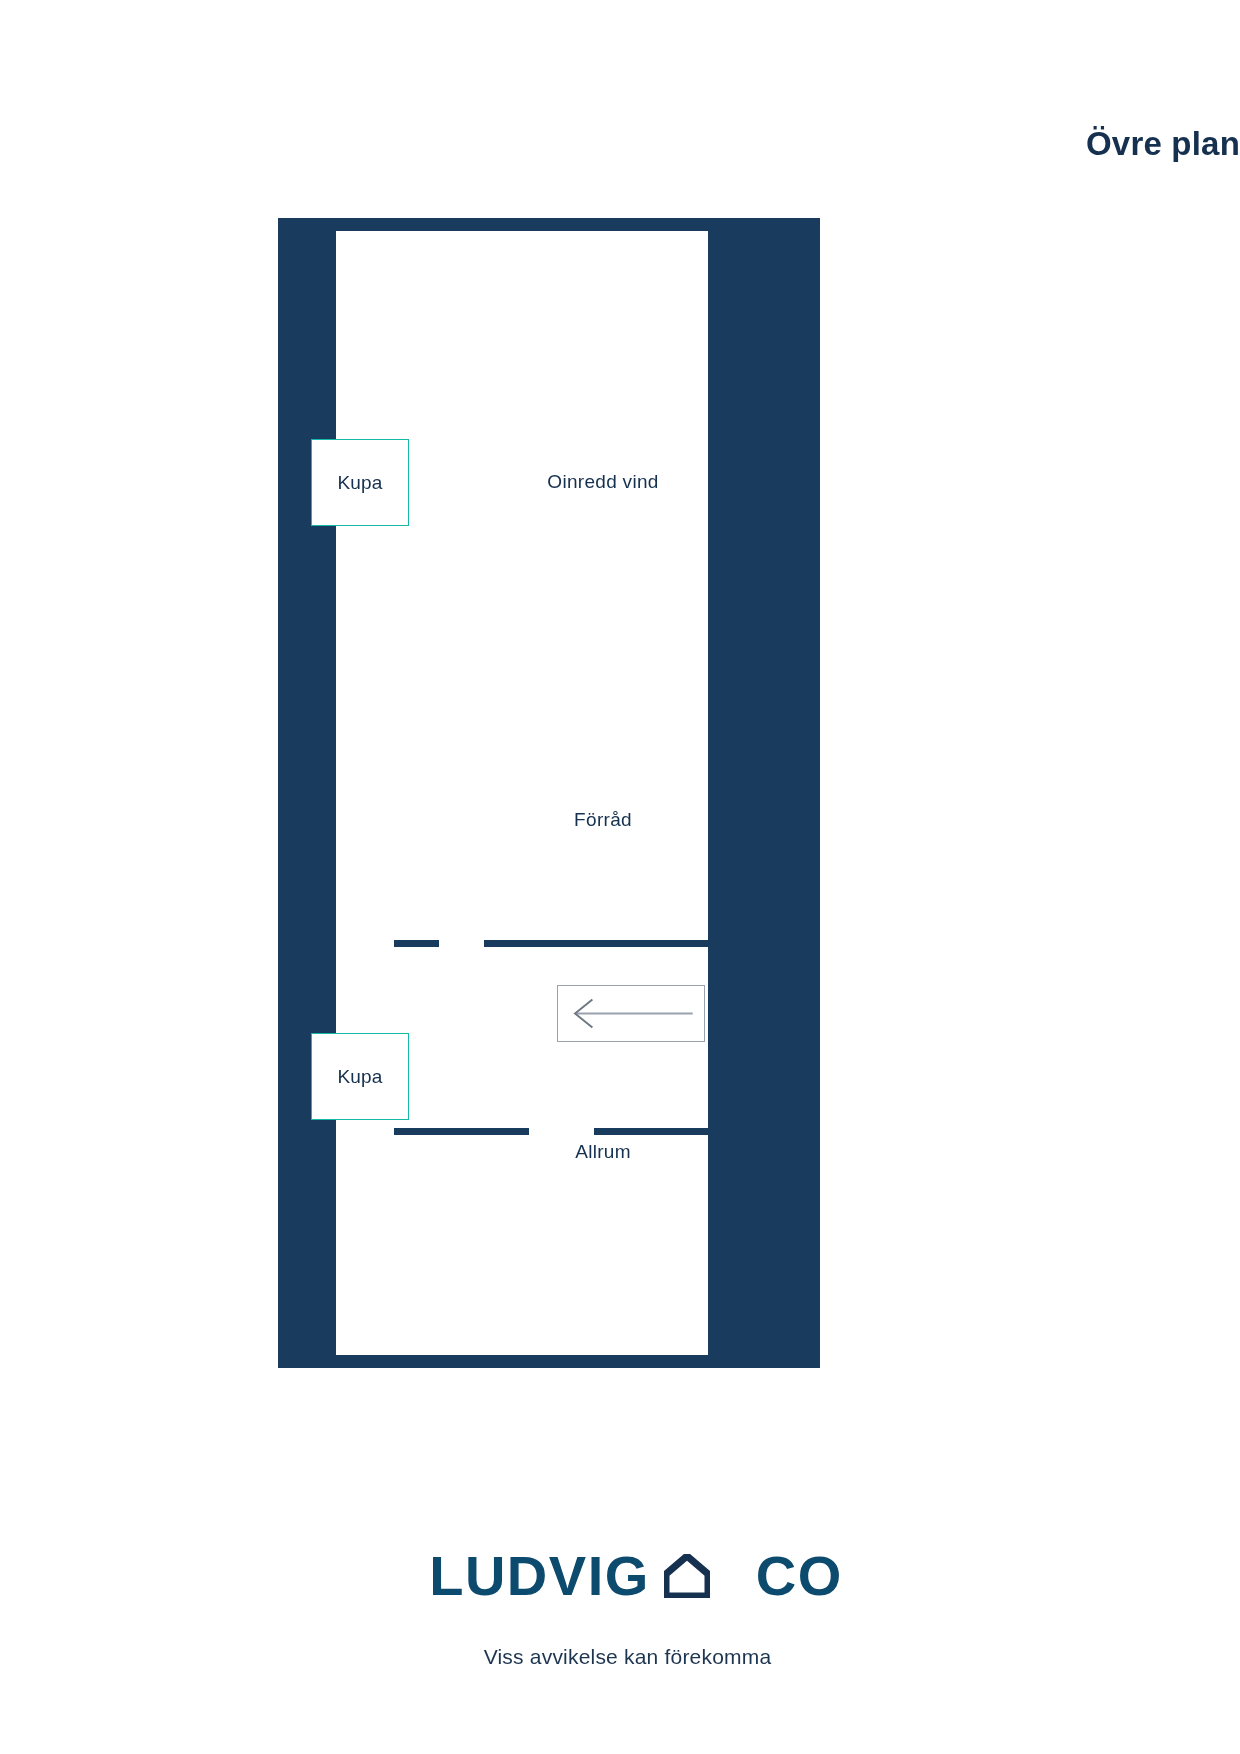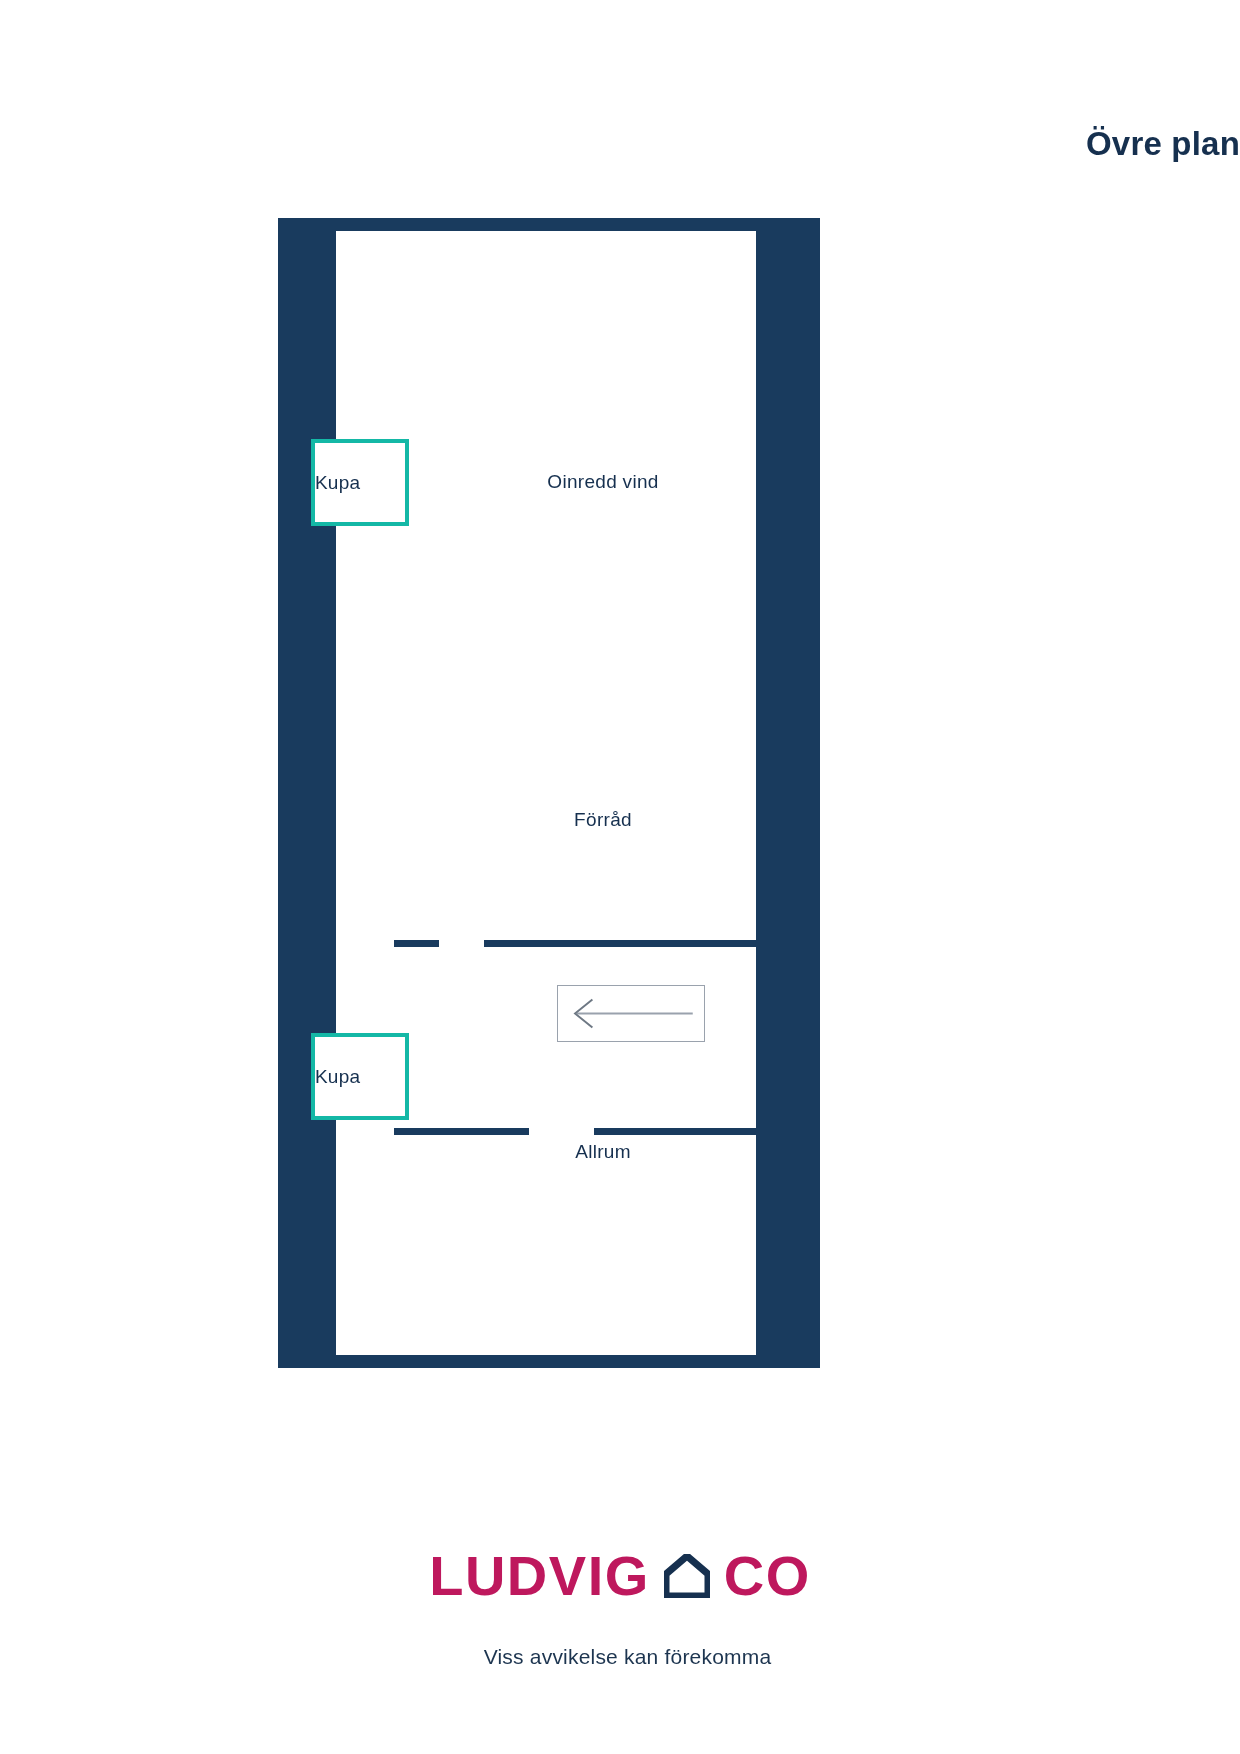--- a/index.html
+++ b/index.html
@@ -29,21 +29,21 @@
   .floorplan{
     position:absolute;
     left:278px;top:218px;
     width:542px;height:1150px;
     background:#193b5e;
   }
   
   .interior{
     position:absolute;
     left:58px;top:13px;
-    width:420px;height:1124px;
+    width:372px;height:1124px;
     background:#ffffff;
     text-align:right;
   }
 
   
   .wall-h{
     position:absolute;
     background:#193b5e;
     height:7px;
   }
@@ -52,25 +52,25 @@
   .wall-a-right{ left:148px; top:709px; width:330px; }
 
   
   .wall-b-left{ left:58px;  top:897px; width:135px; }
   .wall-b-right{ left:258px; top:897px; width:220px; }
 
   
   .kupa{
     position:absolute;
     background:#ffffff;
-    border:4px solid #14b8a6;
+    border:1px solid #14b8a6;
     box-sizing:border-box;
     display:flex;
     align-items:center;
-    justify-content:flex-start;
+    justify-content:center;
     font-size:19px;
     color:#16304f;
     letter-spacing:0.2px;
   }
   .kupa-top{ left:33px; top:221px; width:98px; height:87px; }
   .kupa-bottom{ left:33px; top:815px; width:98px; height:87px; }
 
   
   .room-label{
     position:absolute;
@@ -101,22 +101,23 @@
     left:0;right:0;top:1548px;
     display:flex;
     align-items:center;
     justify-content:center;
     gap:14px;
   }
   .brand-word{
     font-size:56px;
     font-weight:bold;
     letter-spacing:1.5px;
-    color:#be185d;
+    color:#0c4a6e;
     line-height:1;
+    margin-left:32px;
   }
   .brand-mark{
     width:46px;height:44px;
     display:block;
   }
   .brand-note{
     position:absolute;
     left:15px;right:0;top:1645px;
     text-align:center;
     font-size:21px;

